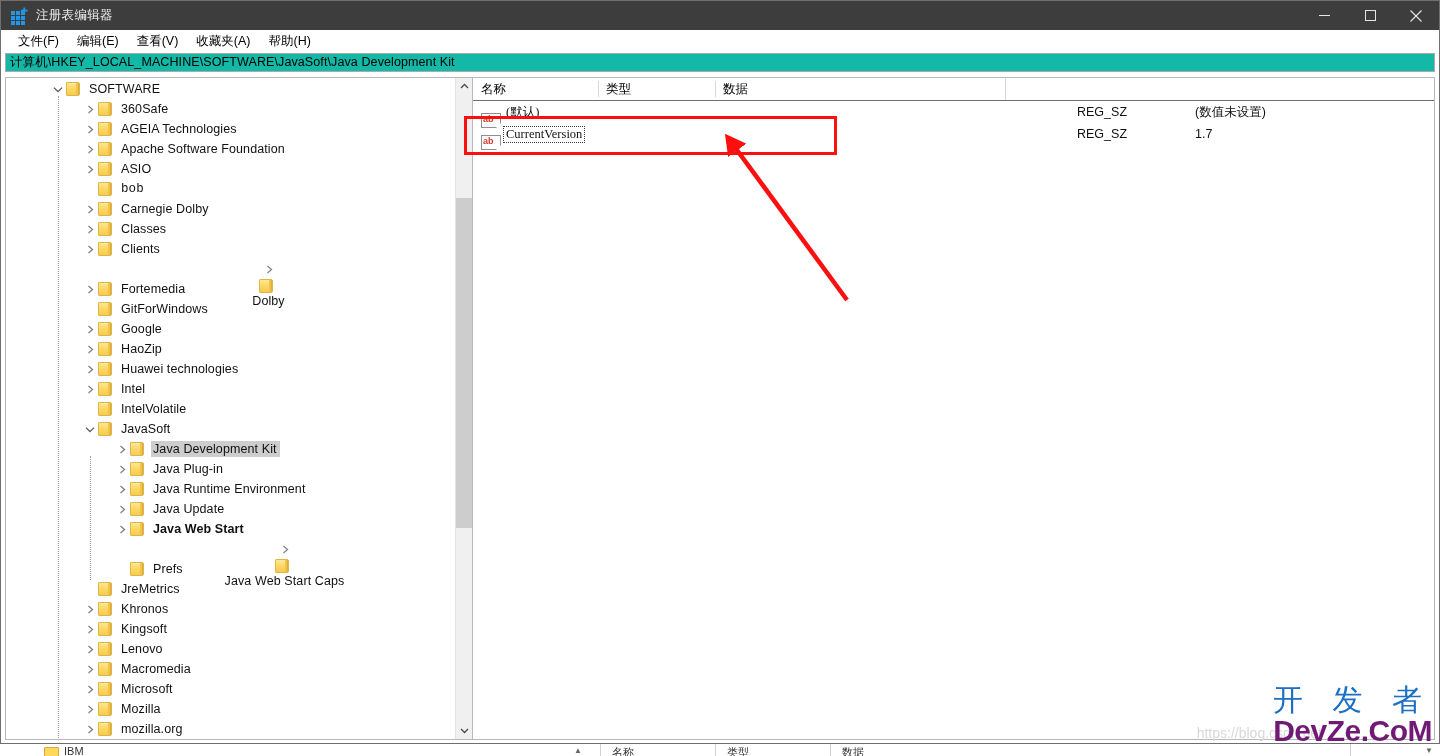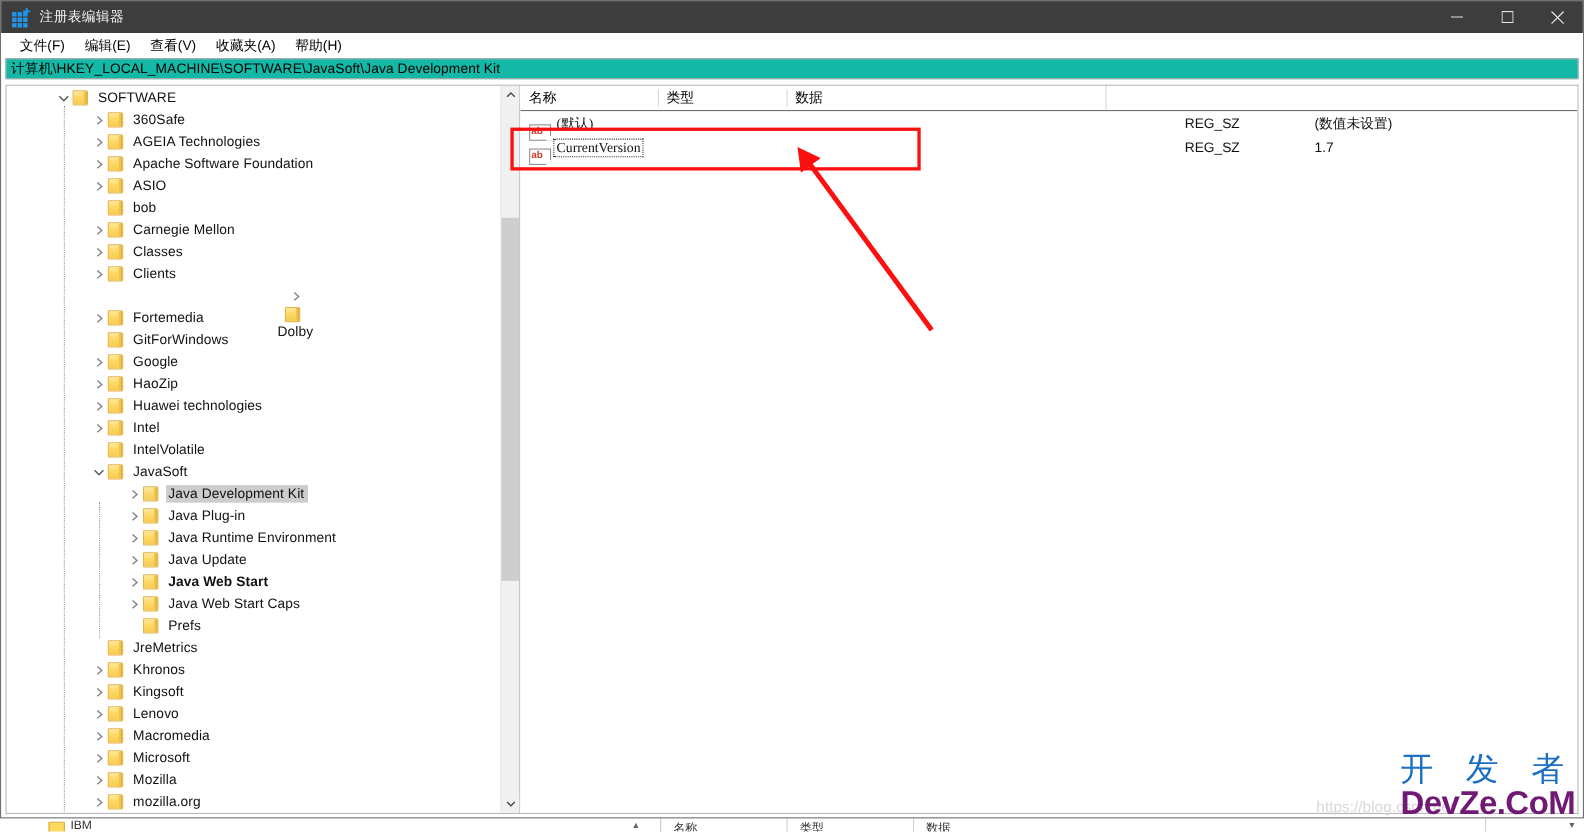--- a/index.html
+++ b/index.html
@@ -512,39 +512,39 @@
               <svg width="9" height="9" viewBox="0 0 9 9">
                 <path d="M2.5 1 L6.5 4.5 L2.5 8" fill="none" stroke="#808080" stroke-width="1.25"></path>
               </svg>
             </span>
             <span class="folder-ico">
               <span class="tab"></span>
               <span class="spine"></span>
             </span>
             <span class="tree-label">ASIO</span>
           </div>
-          <div class="tree-row" style="padding-left: 76px;">
+          <div class="tree-row" style="padding-left: 76px; font-family: Liberation Mono, monospace;">
             <span class="chev"></span>
             <span class="folder-ico">
               <span class="tab"></span>
               <span class="spine"></span>
             </span>
             <span class="tree-label">bob</span>
           </div>
           <div class="tree-row" style="padding-left: 76px;">
             <span class="chev">
               <svg width="9" height="9" viewBox="0 0 9 9">
                 <path d="M2.5 1 L6.5 4.5 L2.5 8" fill="none" stroke="#808080" stroke-width="1.25"></path>
               </svg>
             </span>
             <span class="folder-ico">
               <span class="tab"></span>
               <span class="spine"></span>
             </span>
-            <span class="tree-label">Carnegie Mellon</span>
+            <span class="tree-label">Carnegie Dolby</span>
           </div>
           <div class="tree-row" style="padding-left: 76px;">
             <span class="chev">
               <svg width="9" height="9" viewBox="0 0 9 9">
                 <path d="M2.5 1 L6.5 4.5 L2.5 8" fill="none" stroke="#808080" stroke-width="1.25"></path>
               </svg>
             </span>
             <span class="folder-ico">
               <span class="tab"></span>
               <span class="spine"></span>
@@ -716,21 +716,21 @@
               <svg width="9" height="9" viewBox="0 0 9 9">
                 <path d="M2.5 1 L6.5 4.5 L2.5 8" fill="none" stroke="#808080" stroke-width="1.25"></path>
               </svg>
             </span>
             <span class="folder-ico">
               <span class="tab"></span>
               <span class="spine"></span>
             </span>
             <span class="tree-label">Java Web Start</span>
           </div>
-          <div class="tree-row" style="padding-left: 108px;">
+          <div class="tree-row" style="padding-left: 108px; flex-direction: column;">
             <span class="chev">
               <svg width="9" height="9" viewBox="0 0 9 9">
                 <path d="M2.5 1 L6.5 4.5 L2.5 8" fill="none" stroke="#808080" stroke-width="1.25"></path>
               </svg>
             </span>
             <span class="folder-ico">
               <span class="tab"></span>
               <span class="spine"></span>
             </span>
             <span class="tree-label">Java Web Start Caps</span>

